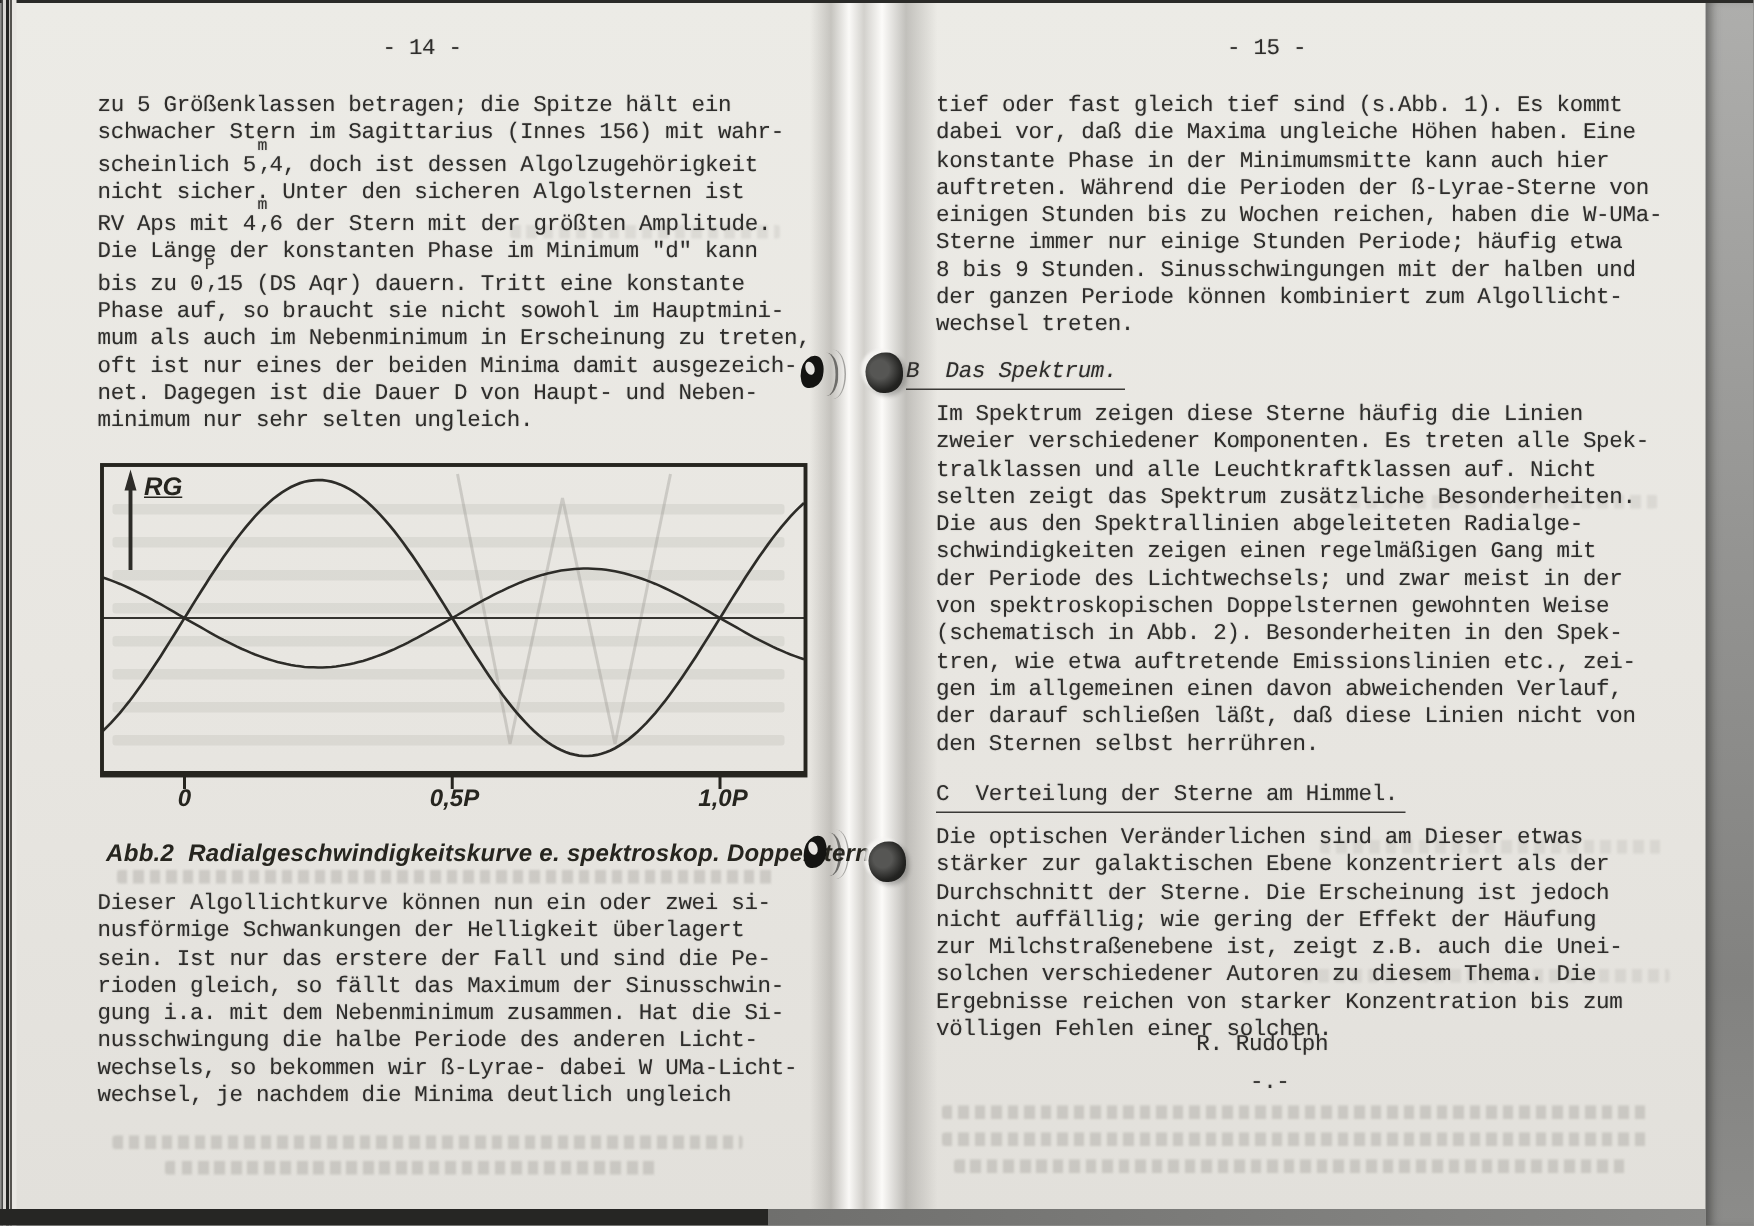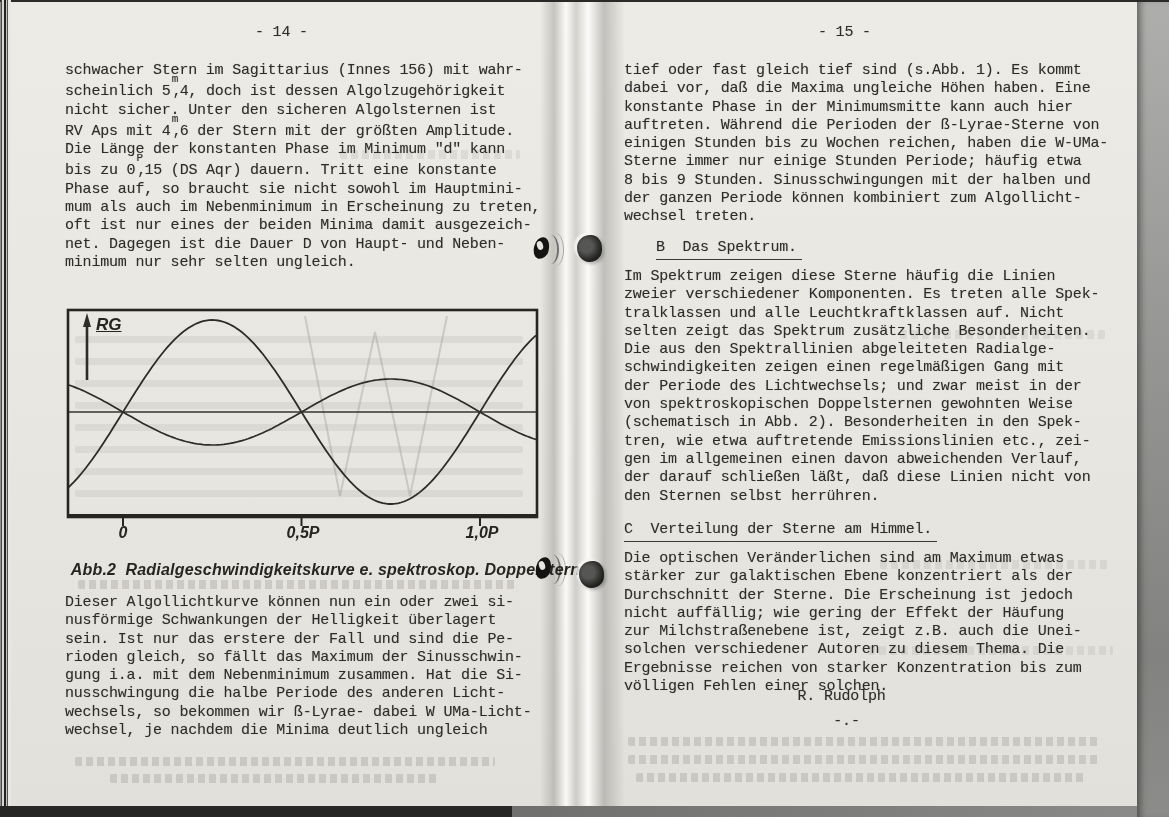--- a/index.html
+++ b/index.html
@@ -96,20 +96,21 @@
 <div class="abs ghost" style="left:628px;top:755px;width:470px;"></div>
 <div class="abs ghost" style="left:636px;top:773px;width:450px;"></div>
 <div class="abs ghost soft" style="left:868px;top:646px;width:245px;"></div>
 <div class="abs ghost soft" style="left:900px;top:330px;width:205px;"></div>
 <div class="abs ghost soft" style="left:880px;top:560px;width:230px;"></div>
 <div class="abs ghost soft" style="left:340px;top:150px;width:180px;"></div>
 
 <div class="abs pageno" style="left:255px;top:24px;">- 14 -</div>
 
 <div class="abs tblock" style="left:65px;top:62px;width:505px;">
+    <div class="tl">zu 5 Größenklassen betragen; die Spitze hält ein</div>
     <div class="tl">schwacher Stern im Sagittarius (Innes 156) mit wahr-</div>
     <div class="tl">scheinlich 5<span class="stk"><span class="t">m</span><span class="b">,</span></span>4, doch ist dessen Algolzugehörigkeit</div>
     <div class="tl">nicht sicher. Unter den sicheren Algolsternen ist</div>
     <div class="tl">RV Aps mit 4<span class="stk"><span class="t">m</span><span class="b">,</span></span>6 der Stern mit der größten Amplitude.</div>
     <div class="tl">Die Länge der konstanten Phase im Minimum "d" kann</div>
     <div class="tl">bis zu 0<span class="stk"><span class="t">P</span><span class="b">,</span></span>15 (DS Aqr) dauern. Tritt eine konstante</div>
     <div class="tl">Phase auf, so braucht sie nicht sowohl im Hauptmini-</div>
     <div class="tl">mum als auch im Nebenminimum in Erscheinung zu treten,</div>
     <div class="tl">oft ist nur eines der beiden Minima damit ausgezeich-</div>
     <div class="tl">net. Dagegen ist die Dauer D von Haupt- und Neben-</div>
@@ -163,21 +164,21 @@
     <div class="tl">dabei vor, daß die Maxima ungleiche Höhen haben. Eine</div>
     <div class="tl">konstante Phase in der Minimumsmitte kann auch hier</div>
     <div class="tl">auftreten. Während die Perioden der ß-Lyrae-Sterne von</div>
     <div class="tl">einigen Stunden bis zu Wochen reichen, haben die W-UMa-</div>
     <div class="tl">Sterne immer nur einige Stunden Periode; häufig etwa</div>
     <div class="tl">8 bis 9 Stunden. Sinusschwingungen mit der halben und</div>
     <div class="tl">der ganzen Periode können kombiniert zum Algollicht-</div>
     <div class="tl">wechsel treten.</div>
   </div>
 
-<div class="abs tblock" style="left:656px;top:239px;">
+<div class="abs tblock" style="left:604px;top:239px;font-style:italic;">
   <span class="heading">B  Das Spektrum.</span>
 </div>
 <div class="abs tblock" style="left:624px;top:268px;width:505px;">
     <div class="tl">Im Spektrum zeigen diese Sterne häufig die Linien</div>
     <div class="tl">zweier verschiedener Komponenten. Es treten alle Spek-</div>
     <div class="tl">tralklassen und alle Leuchtkraftklassen auf. Nicht</div>
     <div class="tl">selten zeigt das Spektrum zusätzliche Besonderheiten.</div>
     <div class="tl">Die aus den Spektrallinien abgeleiteten Radialge-</div>
     <div class="tl">schwindigkeiten zeigen einen regelmäßigen Gang mit</div>
     <div class="tl">der Periode des Lichtwechsels; und zwar meist in der</div>
@@ -186,21 +187,21 @@
     <div class="tl">tren, wie etwa auftretende Emissionslinien etc., zei-</div>
     <div class="tl">gen im allgemeinen einen davon abweichenden Verlauf,</div>
     <div class="tl">der darauf schließen läßt, daß diese Linien nicht von</div>
     <div class="tl">den Sternen selbst herrühren.</div>
   </div>
 
 <div class="abs tblock" style="left:624px;top:521px;">
   <span class="heading">C  Verteilung der Sterne am Himmel.</span>
 </div>
 <div class="abs tblock" style="left:624px;top:550px;width:505px;">
-    <div class="tl">Die optischen Veränderlichen sind am Maximum etwas</div>
+    <div class="tl">Die optischen Veränderlichen sind am Dieser etwas</div>
     <div class="tl">stärker zur galaktischen Ebene konzentriert als der</div>
     <div class="tl">Durchschnitt der Sterne. Die Erscheinung ist jedoch</div>
     <div class="tl">nicht auffällig; wie gering der Effekt der Häufung</div>
     <div class="tl">zur Milchstraßenebene ist, zeigt z.B. auch die Unei-</div>
     <div class="tl">solchen verschiedener Autoren zu diesem Thema. Die</div>
     <div class="tl">Ergebnisse reichen von starker Konzentration bis zum</div>
     <div class="tl">völligen Fehlen einer solchen.</div>
   </div>
 
 <div class="abs tblock" style="left:624px;top:688px;width:490px;text-align:center;padding-right:55px;box-sizing:border-box;">R. Rudolph</div>

